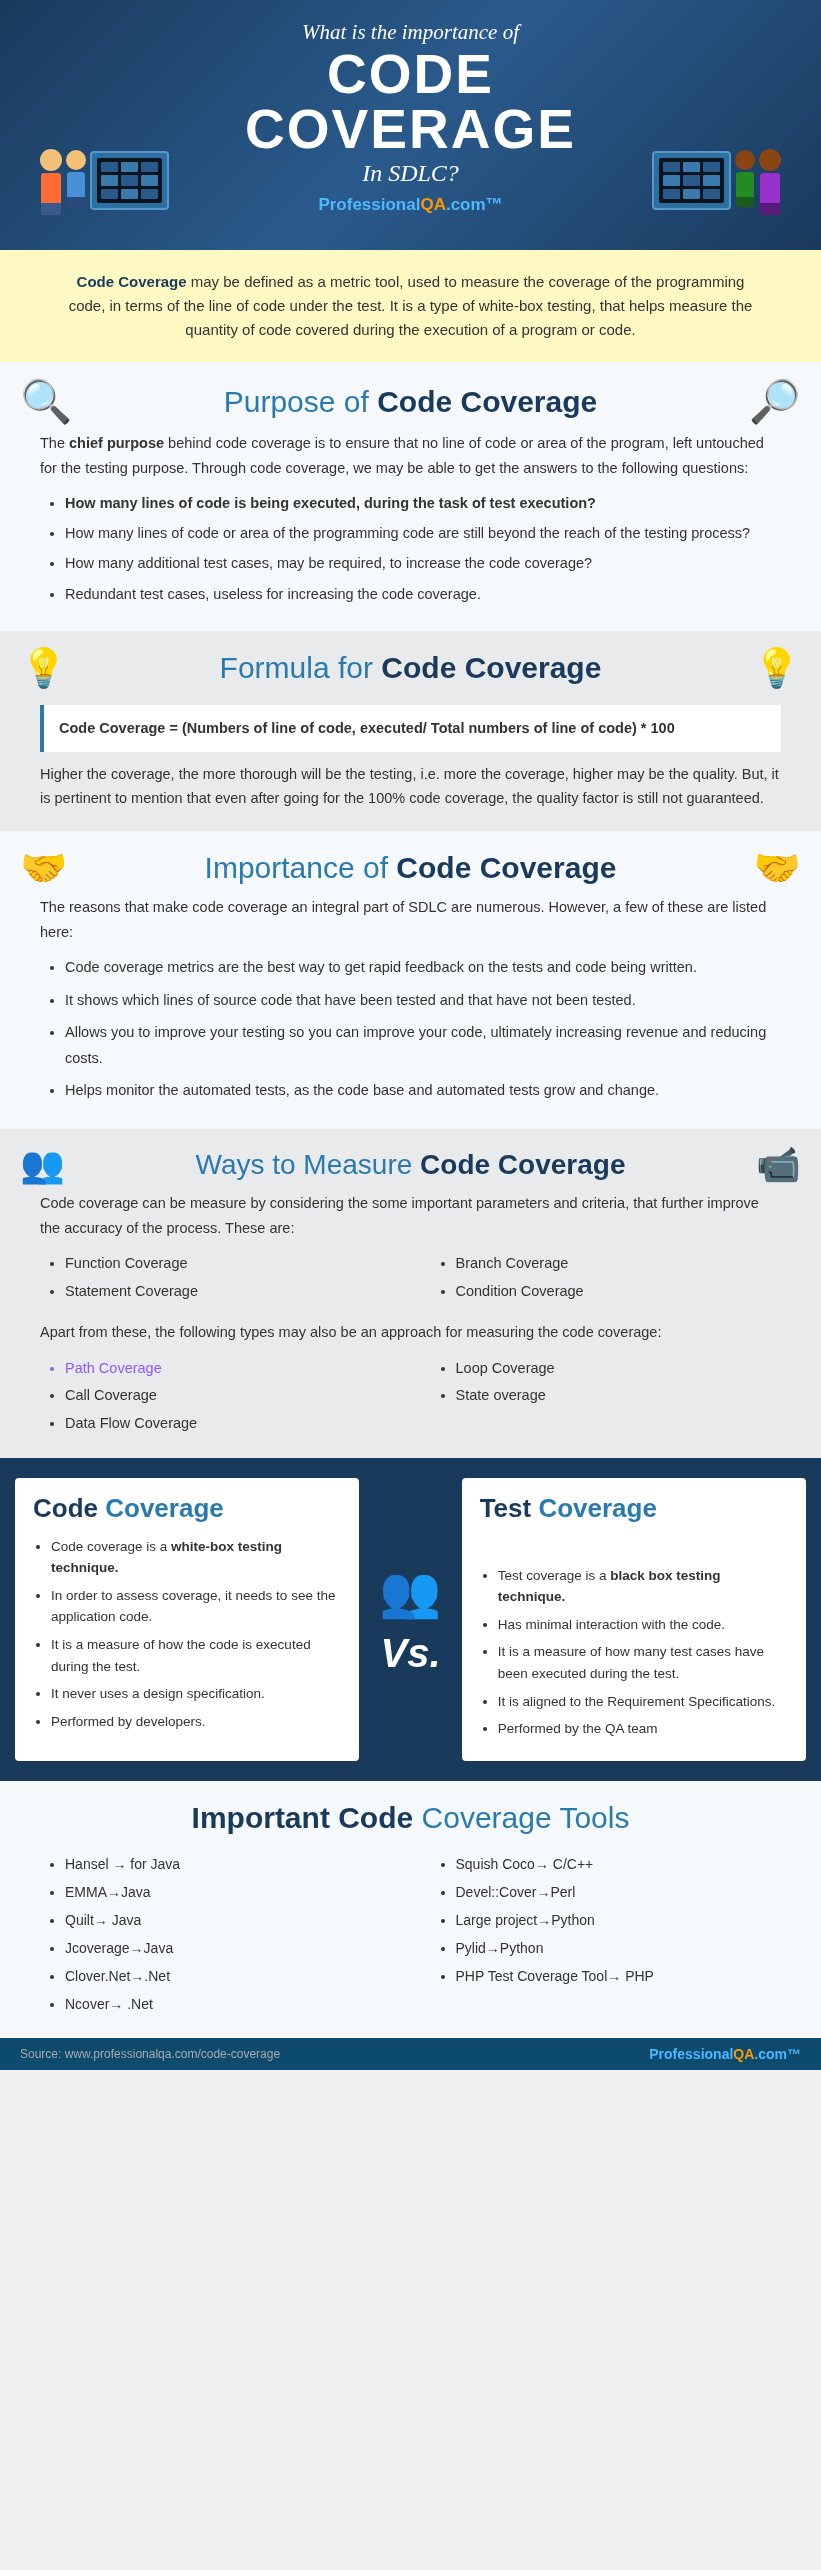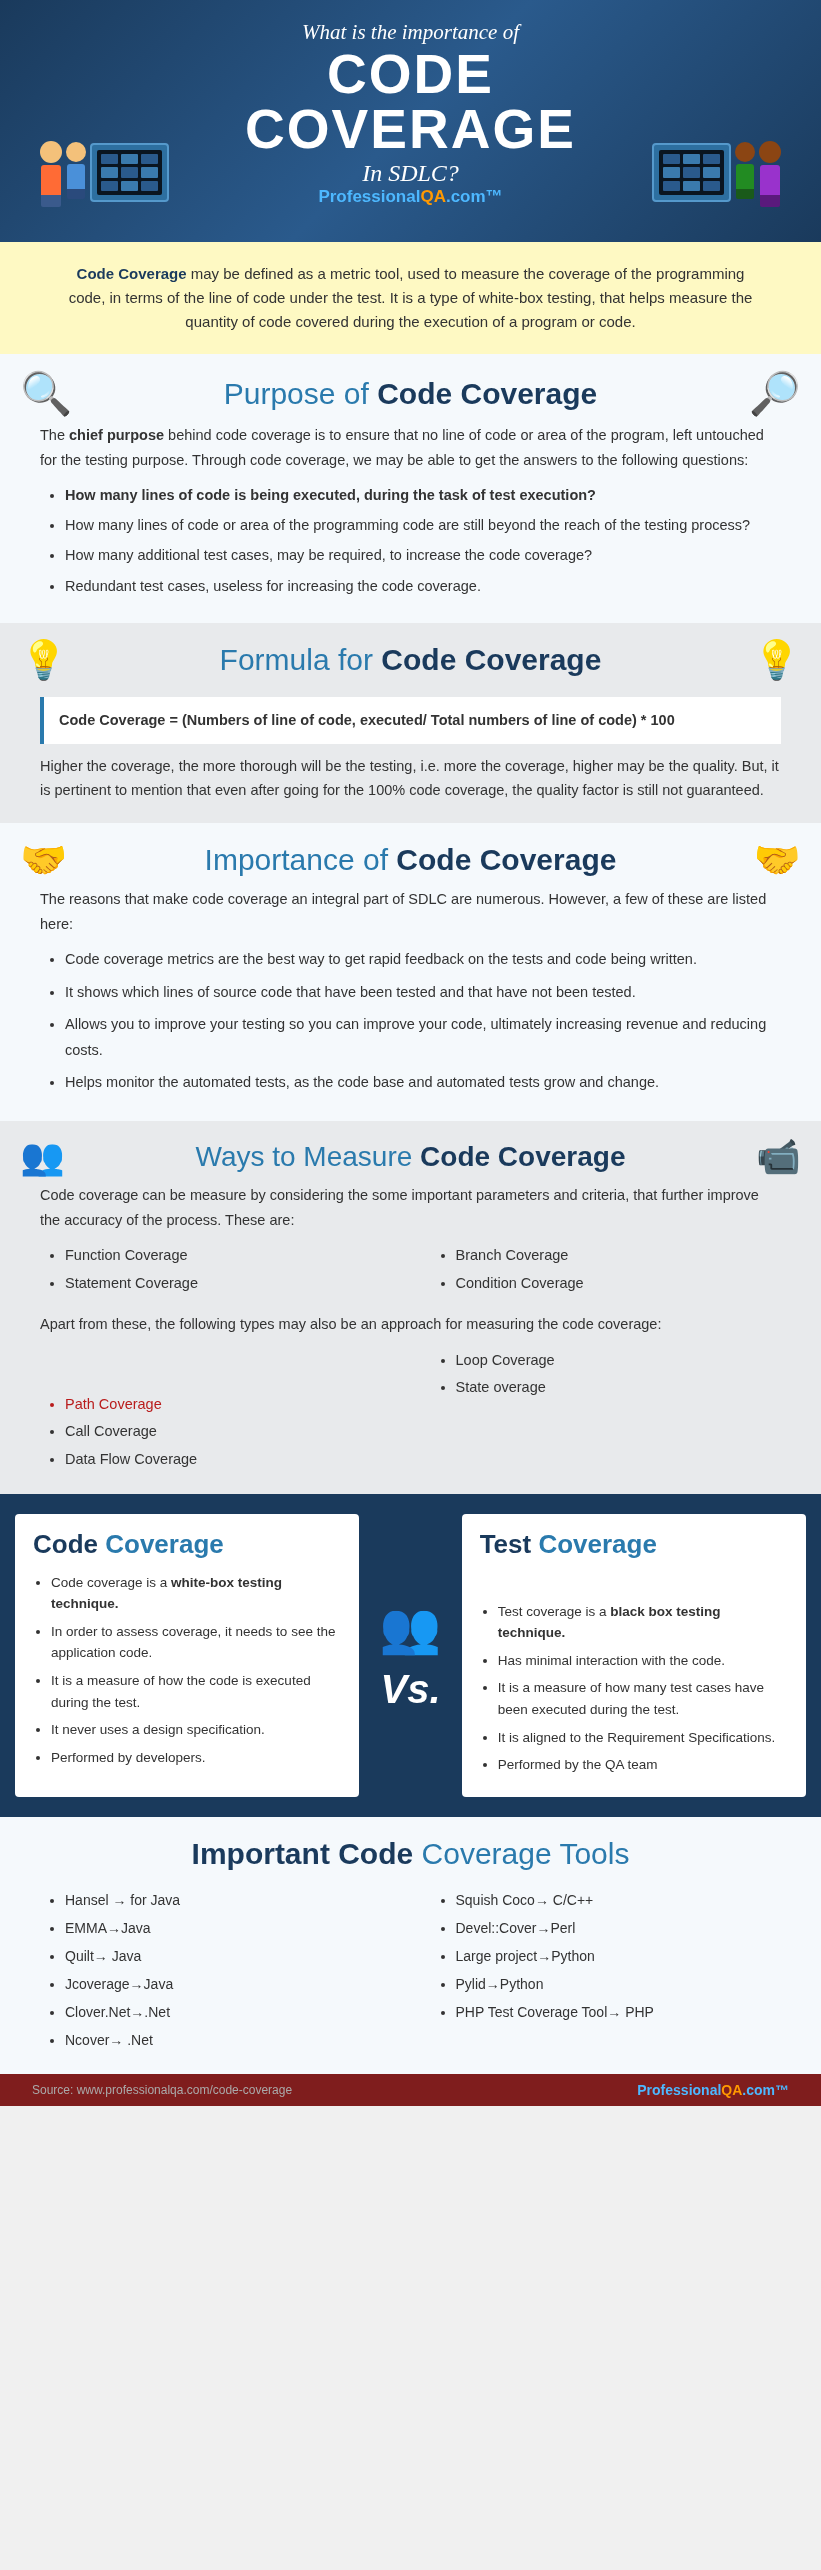--- a/index.html
+++ b/index.html
@@ -64,21 +64,21 @@
             <div style="background:#2a5a8c;border-radius:1px;"></div>
             <div style="background:#3a7aad;border-radius:1px;"></div>
             <div style="background:#2a5a8c;border-radius:1px;"></div>
           </div>
         </div>
       </div>
 
       <div style="text-align:center; flex:1;">
         <div style="font-family:Georgia,serif;font-style:italic;color:#fff;font-size:21px;margin-bottom:2px;">What is the importance of</div>
         <div style="font-size:55px;font-weight:900;color:#fff;letter-spacing:2px;line-height:1;margin-bottom:3px;">CODE COVERAGE</div>
-        <div style="font-family:Georgia,serif;font-style:italic;color:#fff;font-size:24px;">In SDLC?</div>
+        <div style="font-family:Georgia,serif;font-style:italic;color:#fff;font-size:24px;margin-bottom:8px;">In SDLC?</div>
         <div style="color:#4db8ff;font-size:17px;font-weight:bold;">Professional<span style="color:#ff9900;">QA</span>.com™</div>
       </div>
 
       <div style="display:flex; align-items:flex-end; gap:4px;">
         <div style="background:#2d6fa0;border:2px solid #5599cc;border-radius:4px;padding:5px;margin-bottom:5px;">
           <div style="width:65px;height:45px;background:#0a1520;border-radius:2px;display:grid;grid-template-columns:repeat(3,1fr);gap:3px;padding:4px;">
             <div style="background:#2a5a8c;border-radius:1px;"></div>
             <div style="background:#3a7aad;border-radius:1px;"></div>
             <div style="background:#2a5a8c;border-radius:1px;"></div>
             <div style="background:#3a7aad;border-radius:1px;"></div>
@@ -177,21 +177,21 @@
           <li style="font-size:14.5px;line-height:1.9;color:#333;">Statement Coverage</li>
         </ul>
         <ul style="margin-left:25px; flex:1;">
           <li style="font-size:14.5px;line-height:1.9;color:#333;">Branch Coverage</li>
           <li style="font-size:14.5px;line-height:1.9;color:#333;">Condition Coverage</li>
         </ul>
       </div>
       <p style="font-size:14.5px;line-height:1.7;color:#333;margin-bottom:10px;">Apart from these, the following types may also be an approach for measuring the code coverage:</p>
       <div style="display:flex; gap:40px;">
         <ul style="margin-left:25px; flex:1;">
-          <li style="font-size:14.5px;line-height:1.9;color:#b91c1c;margin-top:44px;">Path Coverage</li>
+          <li style="font-size:14.5px;line-height:1.9;color:#8b5cf6;">Path Coverage</li>
           <li style="font-size:14.5px;line-height:1.9;color:#333;">Call Coverage</li>
           <li style="font-size:14.5px;line-height:1.9;color:#333;">Data Flow Coverage</li>
         </ul>
         <ul style="margin-left:25px; flex:1;">
           <li style="font-size:14.5px;line-height:1.9;color:#333;">Loop Coverage</li>
           <li style="font-size:14.5px;line-height:1.9;color:#333;">State overage</li>
         </ul>
       </div>
     </div>
   </div>
@@ -245,18 +245,18 @@
         <li style="font-size:14px;line-height:2;color:#333;">Squish Coco→ C/C++</li>
         <li style="font-size:14px;line-height:2;color:#333;">Devel::Cover→Perl</li>
         <li style="font-size:14px;line-height:2;color:#333;">Large project→Python</li>
         <li style="font-size:14px;line-height:2;color:#333;">Pylid→Python</li>
         <li style="font-size:14px;line-height:2;color:#333;">PHP Test Coverage Tool→ PHP</li>
       </ul>
     </div>
   </div>
 
 
-  <div style="background:#7f1d1d; padding:8px 32px; display:flex; justify-content:space-between; align-items:center;">
+  <div style="background:#0c4a6e; padding:8px 20px; display:flex; justify-content:space-between; align-items:center;">
     <span style="color:#aaa; font-size:12px;">Source: www.professionalqa.com/code-coverage</span>
     <span style="color:#4db8ff; font-size:14px; font-weight:bold;">Professional<span style="color:#ff9900;">QA</span>.com™</span>
   </div>
 
 </div>
 
 </body></html>

